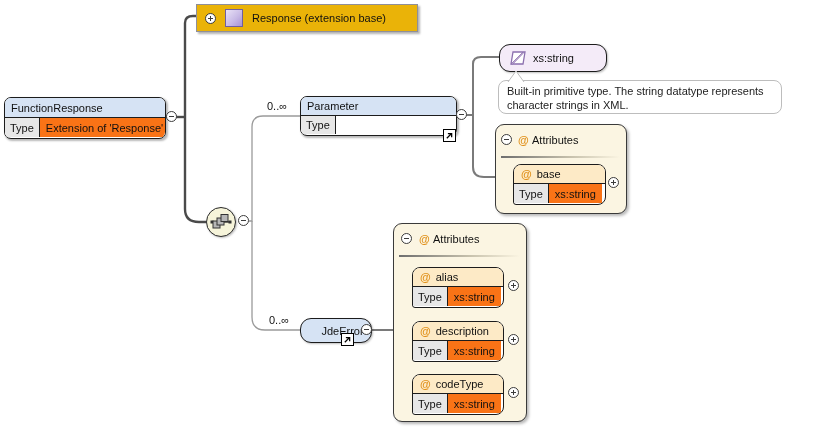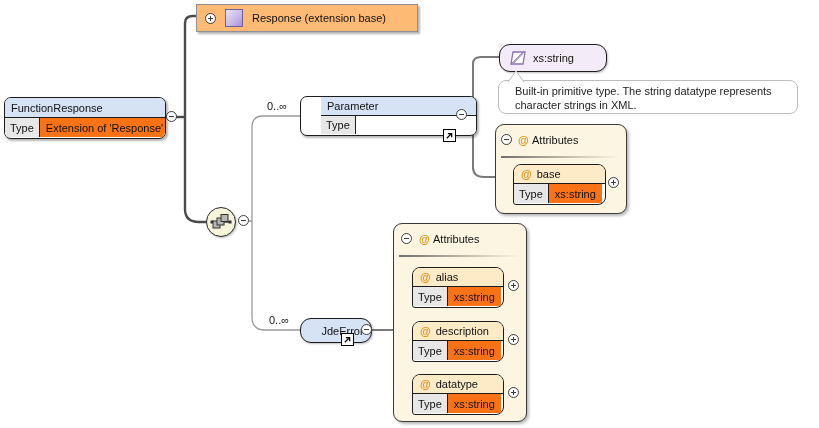--- a/index.html
+++ b/index.html
@@ -12,21 +12,21 @@
   .ebox{position:absolute;z-index:3;border:1.5px solid #1c1c1c;border-radius:7px;background:#fff;
         box-shadow:1.5px 1.5px 2px rgba(0,0,0,.28);overflow:hidden;}
   .ebox .hdr{background:#d6e3f4;padding:0 6px;display:flex;align-items:center;
              border-bottom:1px solid #1c1c1c;text-align:right;}
   .ebox .row{display:flex;align-items:stretch;background:#fff;}
   .cell-label{background:#e7e7e7;border-right:1px solid #1c1c1c;display:flex;align-items:center;
               padding:0 5px;flex:0 0 auto;}
   .cell-value{display:flex;align-items:center;padding:0 6px;background:#f97316;white-space:nowrap;}
 
   
-  .base-box{position:absolute;z-index:3;background:#fdba74;border:1px solid #8f8f98;
+  .base-box{position:absolute;z-index:3;background:#eab308;border:1px solid #8f8f98;
             box-shadow:2px 2px 2px rgba(0,0,0,.30);display:flex;align-items:center;gap:9px;padding:0 8px;text-align:right;}
   .ct-square{width:16px;height:16px;border:1px solid #6f5fa0;
              background:linear-gradient(135deg,#e9e2f6 0%,#c9bbe6 55%,#a793d2 100%);}
 
   
   .pill{position:absolute;z-index:3;border:1.5px solid #1c1c1c;border-radius:11px;
         display:flex;align-items:center;justify-content:center;box-shadow:1px 1px 2px rgba(0,0,0,.25);padding-left:13px;}
   .pill.elem{background:#d6e3f4;}
   .pill.type{background:#f4ebf8;gap:7px;justify-content:flex-start;padding:0 10px;}
 
@@ -55,21 +55,21 @@
        background:#f6f4da;box-shadow:1px 1px 2px rgba(0,0,0,.25);display:flex;align-items:center;justify-content:center;}
 
   
   .linkicon{position:absolute;z-index:5;width:13px;height:13px;background:#fff;border:1.5px solid #000;
             box-sizing:border-box;display:flex;align-items:center;justify-content:center;}
 
   .occ{position:absolute;z-index:3;white-space:nowrap;}
 
   
   .note{position:absolute;z-index:3;border:1px solid #bdbdbd;border-radius:8px;background:#fff;
-        padding:3px 16px;line-height:14px;color:#222;}
+        padding:3px 8px;line-height:14px;color:#222;}
 </style>
 </head>
 <body>
 
 <div id="stage">
 
   <svg class="wires" width="819" height="428">
     <g fill="none" stroke="#4a4a4a" stroke-width="2.4">
       <path d="M164 117 L185 117"></path>
       <path d="M185 117 L185 23 Q185 16 193 16 L196 16"></path>
@@ -108,21 +108,21 @@
       <rect x="0.5" y="9.5" width="3" height="3" fill="#333"></rect>
       <rect x="18.5" y="9.5" width="3" height="3" fill="#333"></rect>
       <rect x="3" y="10" width="7" height="7" fill="#b6b6b6" stroke="#333"></rect>
       <rect x="7" y="7" width="7" height="7" fill="#b6b6b6" stroke="#333"></rect>
       <rect x="11" y="3.5" width="7" height="7" fill="#b6b6b6" stroke="#333"></rect>
     </svg>
   </div>
   <div class="cbtn" style="left:238px;top:215px;"></div>
 
   <div class="occ" style="left:267px;top:100px;">0..∞</div>
-  <div class="ebox" style="left:300px;top:96px;width:155px;height:38px;padding-left:20px;">
+  <div class="ebox" style="left:300px;top:96px;width:155px;height:38px;">
     <div class="hdr" style="height:18px;">Parameter</div>
     <div class="row" style="height:18px;">
       <div class="cell-label">Type</div>
     </div>
   </div>
   <div class="linkicon" style="left:443px;top:129px;">
     <svg width="9" height="9" viewBox="0 0 10 10">
         <path d="M2 8 L7 3 M3.2 2.8 L7.4 2.8 L7.4 7" fill="none" stroke="#000" stroke-width="1.4"></path>
       </svg>
   </div>
@@ -197,21 +197,21 @@
       <div class="arw">
         <div class="cell-label">Type</div>
         <div class="cell-value">xs:string</div>
       </div>
     </div>
     <div class="cbtn plus inattr" style="left:114px;top:110px;"></div>
 
     <div class="abox" style="left:18px;top:150px;width:90px;height:39px;">
       <div class="ahd">
         <span class="at">@</span>
-        <span>datatype</span>
+        <span>codeType</span>
       </div>
       <div class="arw">
         <div class="cell-label">Type</div>
         <div class="cell-value">xs:string</div>
       </div>
     </div>
     <div class="cbtn plus inattr" style="left:114px;top:163px;"></div>
   </div>
 
   <svg class="overlay" width="819" height="428">

